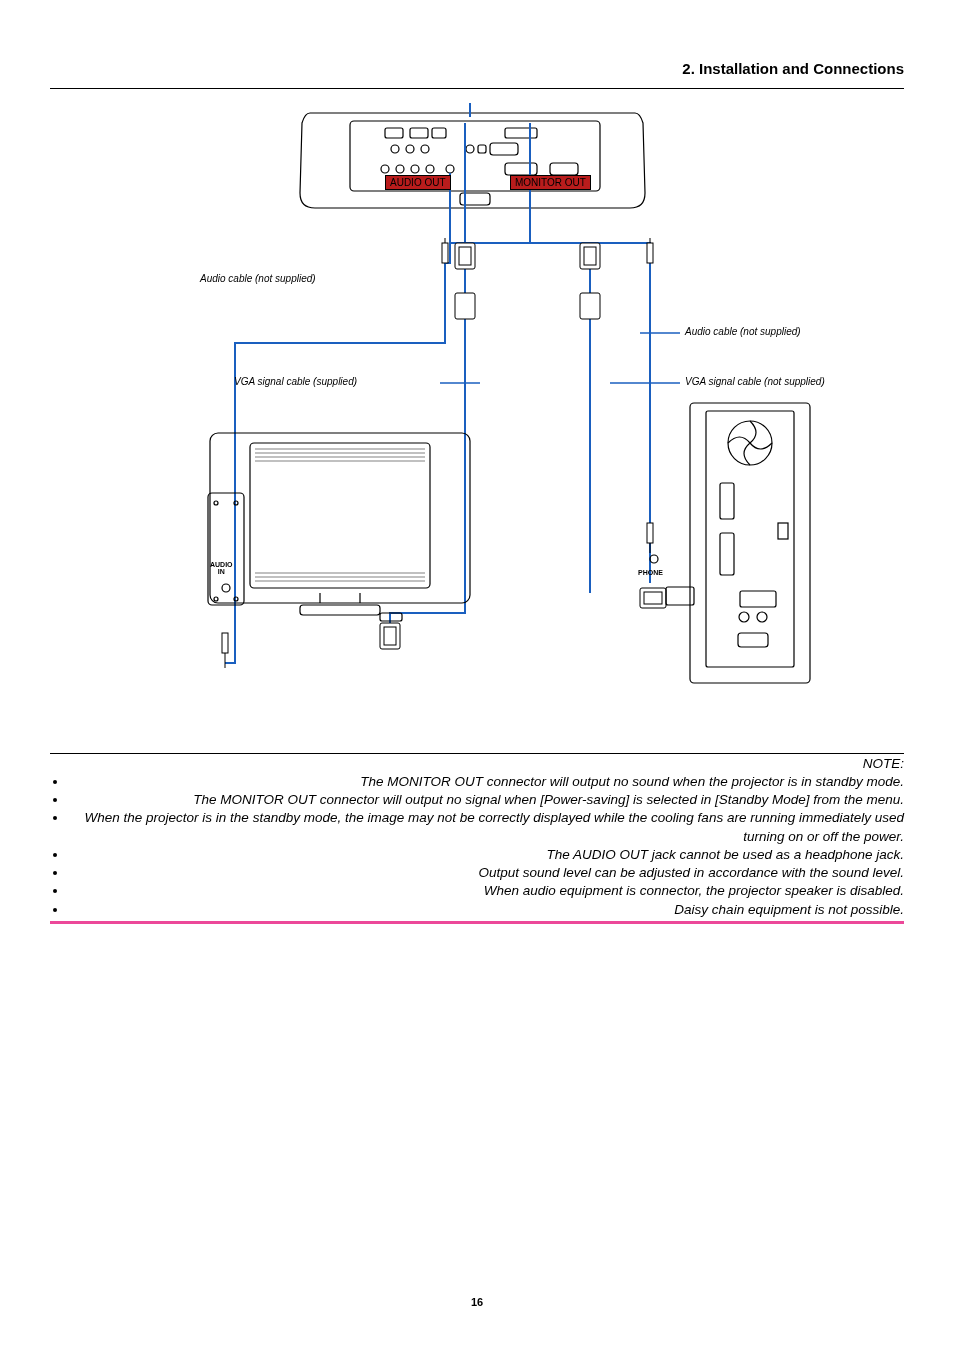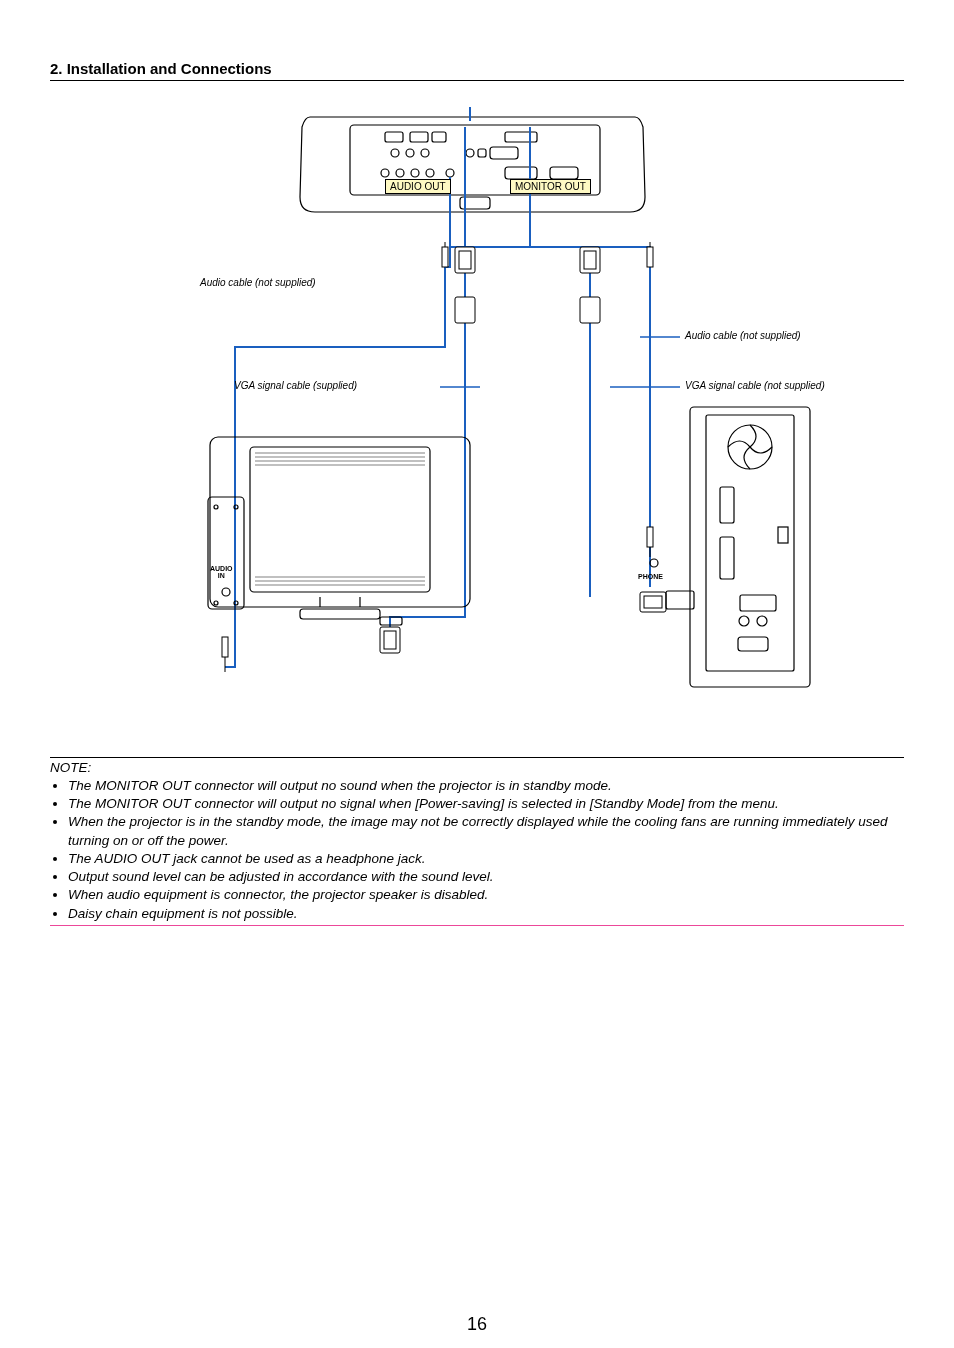--- a/index.html
+++ b/index.html
@@ -11,23 +11,23 @@
   }
   .page {
     width: 954px;
     height: 1348px;
     box-sizing: border-box;
     padding: 60px 50px 40px 50px;
     position: relative;
   }
   .header-line {
     border-bottom: 1.5px solid #000;
-    text-align: left;
-    padding-bottom: 2px;
-    margin-bottom: 16px;
+    text-align: right;
+    padding-bottom: 10px;
+    margin-bottom: 4px;
   }
   .header-text {
     font-weight: bold;
     font-size: 15px;
   }
   .section-title {
     font-weight: bold;
     font-size: 15px;
     margin-bottom: 10px;
   }
@@ -39,64 +39,65 @@
   }
   .label {
     position: absolute;
     font-style: italic;
     font-size: 10px;
     white-space: nowrap;
   }
   .port-label {
     position: absolute;
     font-size: 10px;
-    background: #fef9c3;
+    background: #b91c1c;
     border: 1px solid #000;
     padding: 1px 4px;
     white-space: nowrap;
   }
   .tiny-label {
     position: absolute;
     font-size: 7px;
     font-weight: bold;
     line-height: 1;
     text-align: center;
   }
   .body-text {
     font-size: 14px;
     line-height: 1.35;
     margin: 0 0 12px 0;
   }
   .note-block {
     border-top: 1px solid #000;
-    border-bottom: 1px solid #ec4899;
+    border-bottom: 3px solid #ec4899;
     padding: 2px 0;
     font-style: italic;
     font-size: 13.5px;
+    text-align: right;
   }
   .note-heading {
     margin: 0 0 2px 0;
   }
   .note-list {
     margin: 0;
     padding: 0 0 0 18px;
     list-style: disc;
   }
   .note-list li {
     margin: 0;
     line-height: 1.35;
   }
   .page-num {
     position: absolute;
-    bottom: 13px;
+    bottom: 40px;
     left: 0;
     right: 0;
     text-align: center;
-    font-weight: normal;
-    font-size: 18px;
+    font-weight: bold;
+    font-size: 11px;
   }
   
   .diagram-area svg {
     position: absolute;
     top: 0; left: 0;
   }
 </style>
 </head>
 <body>
 

